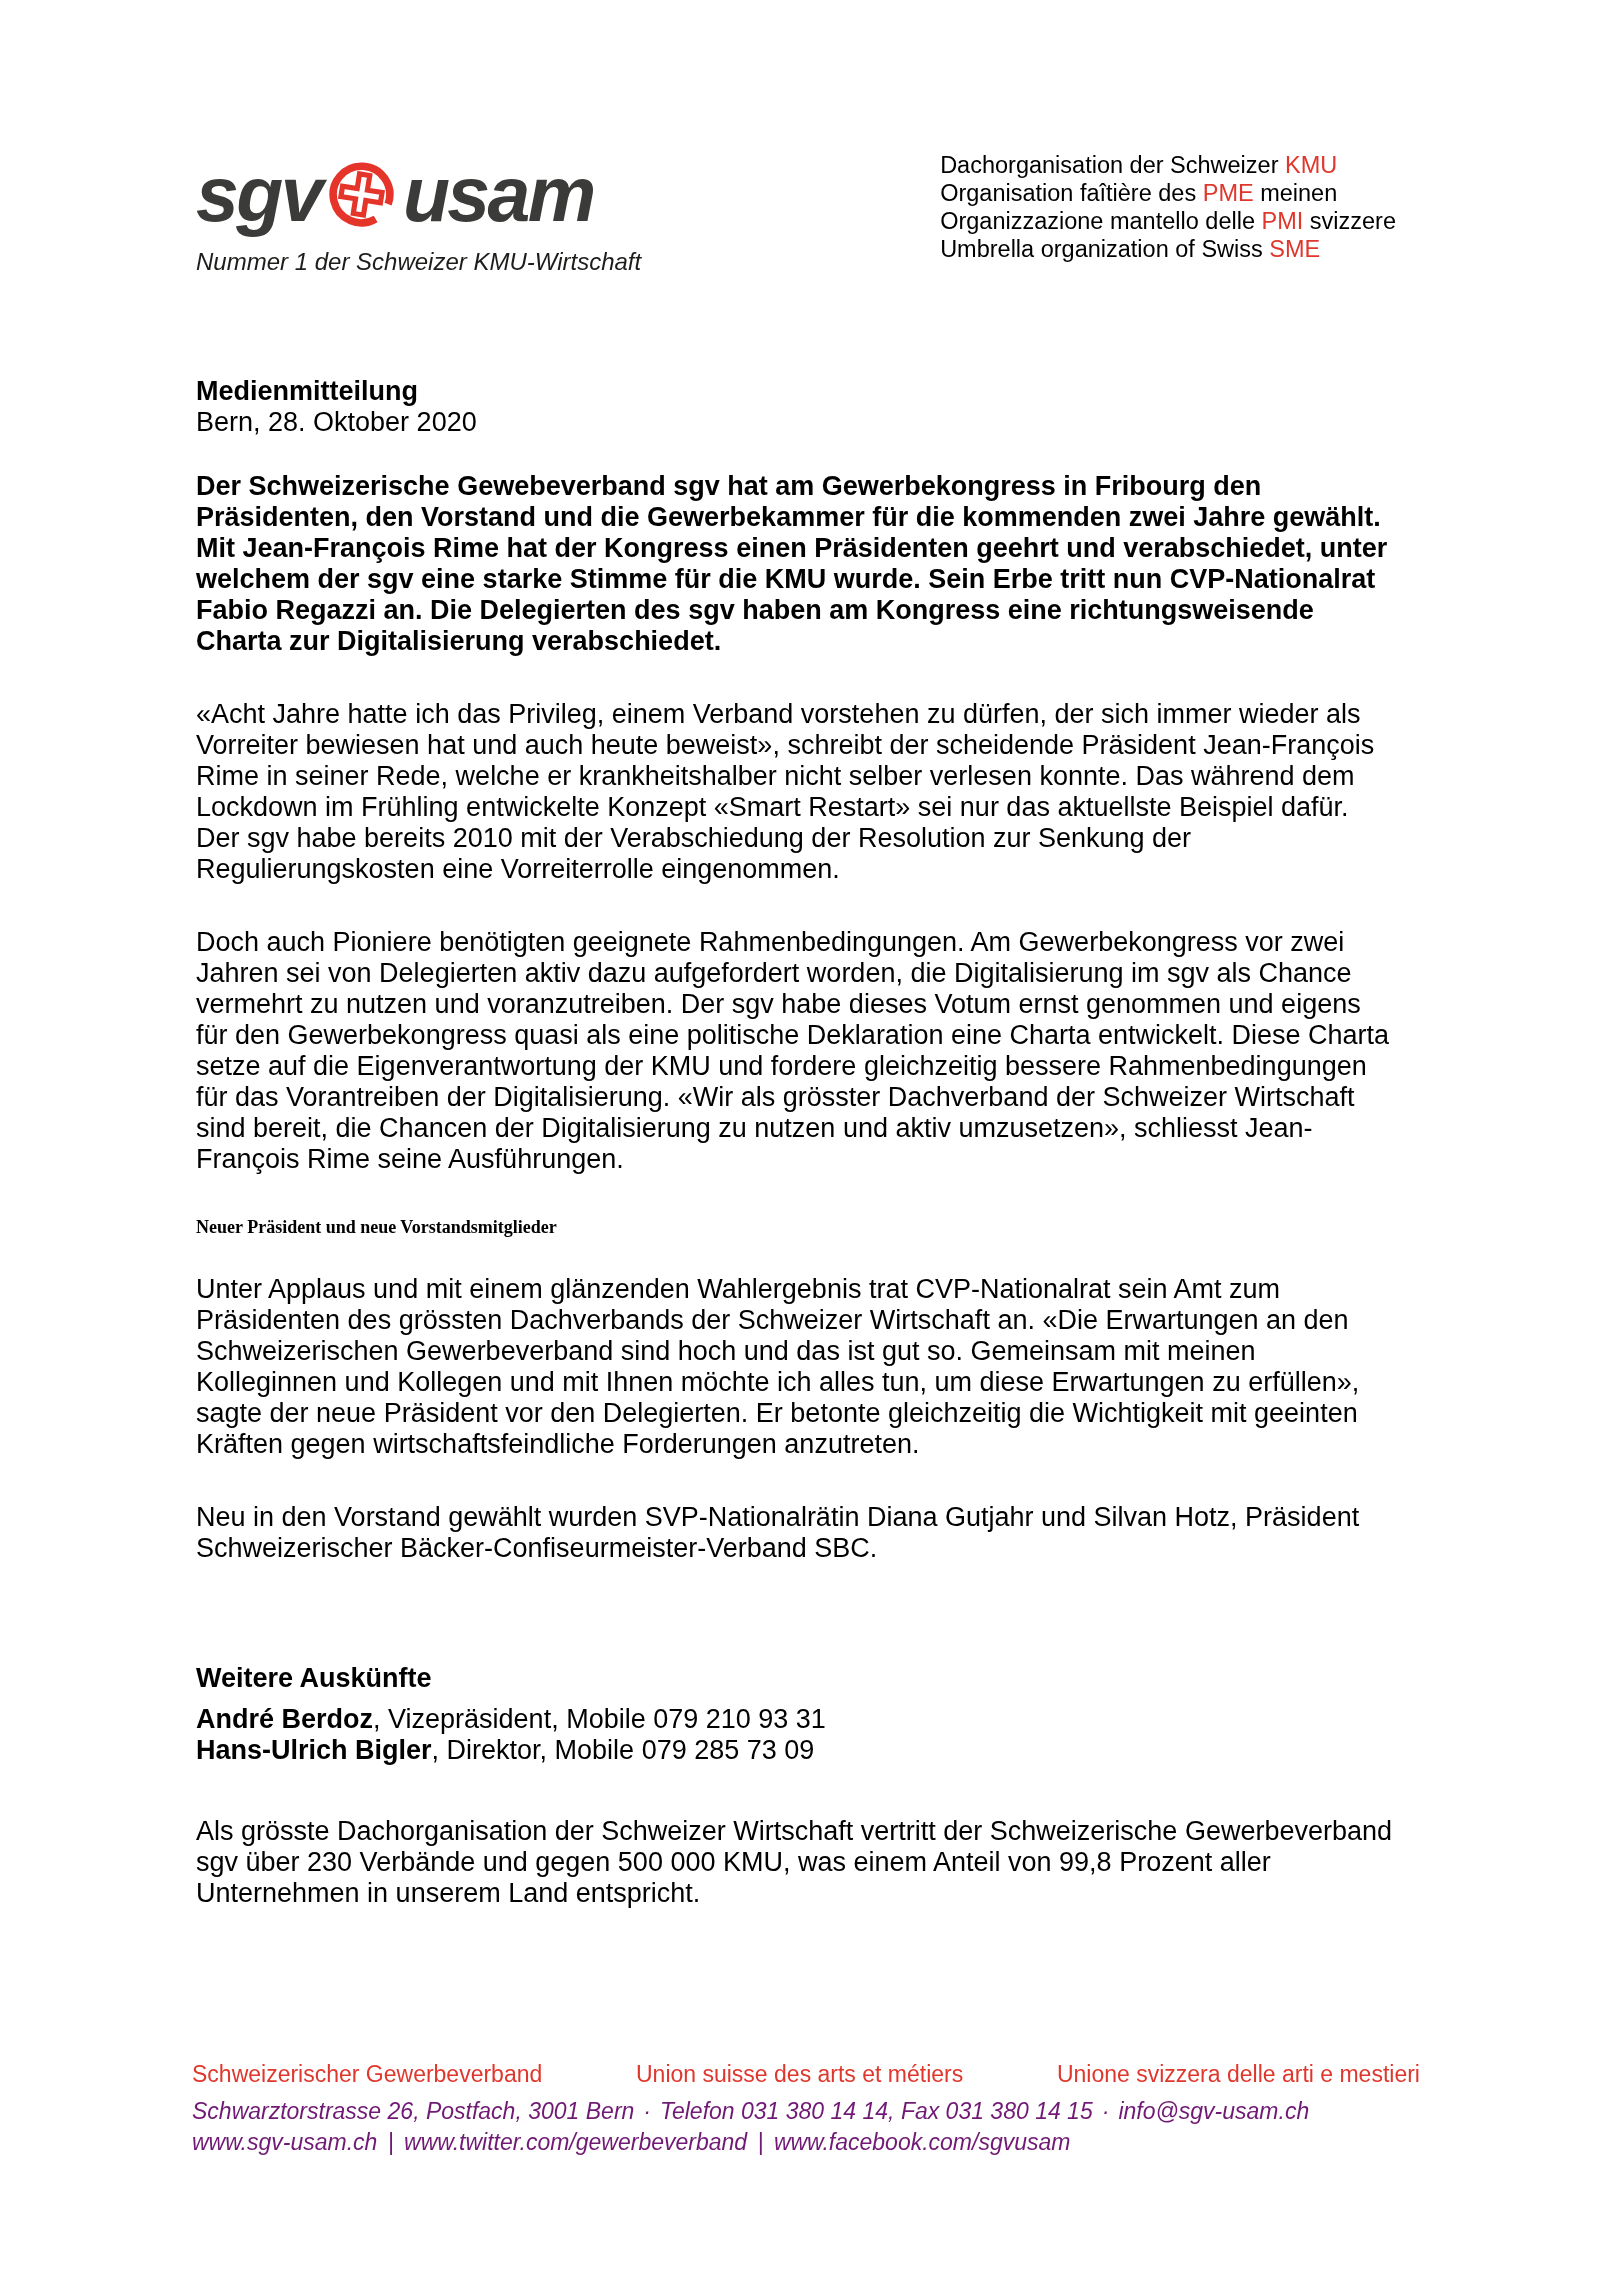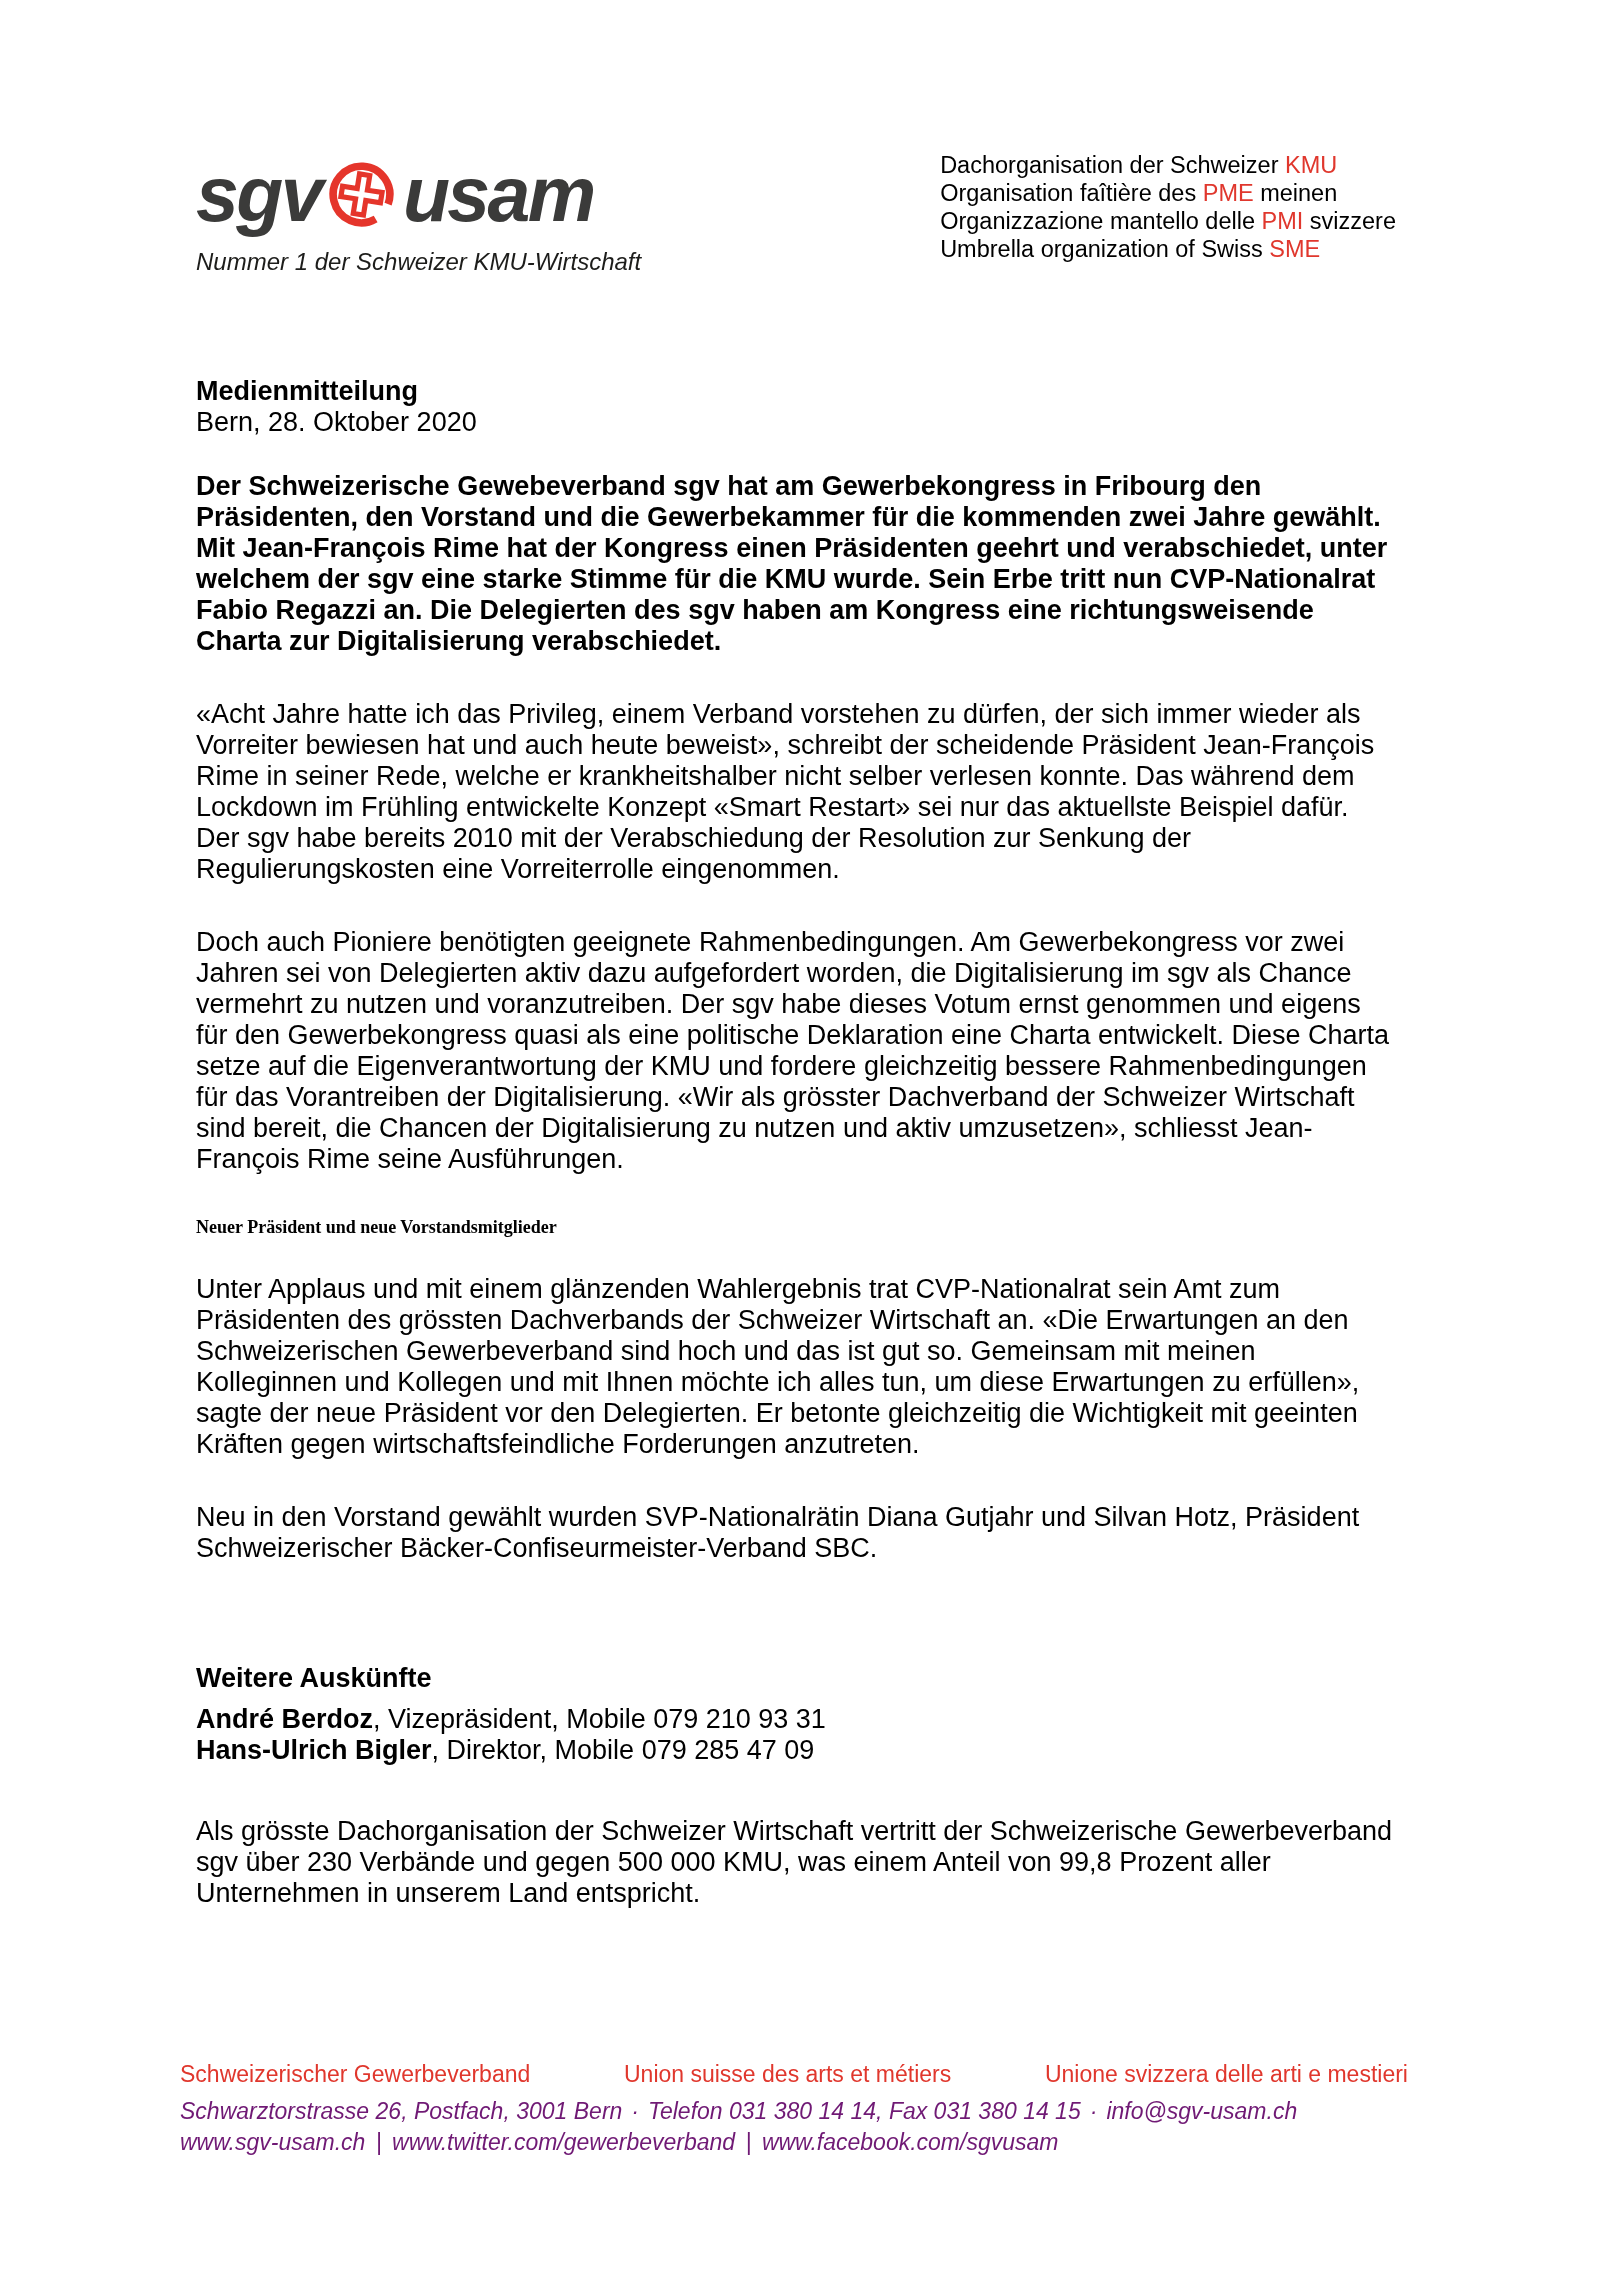--- a/index.html
+++ b/index.html
@@ -71,21 +71,21 @@
 
   .contacts { margin-top:99px; font-size:27px; line-height:31px; }
   .contacts-heading { font-weight:bold; }
   .contact-list { margin-top:10px; }
   .b { font-weight:bold; }
   .boilerplate { margin-top:50px; }
 
   
   .footer {
     position:absolute;
-    left:180px;
+    left:192px;
     width:1228px;
     top:2060px;
     font-size:23px;
     line-height:28px;
   }
   .footer-orgs {
     display:flex;
     justify-content:space-between;
     color:#e0372d;
   }
@@ -136,21 +136,21 @@
 
   <h2 class="subhead">Neuer Präsident und neue Vorstandsmitglieder</h2>
 
   <p class="para p3" lang="de">Unter Applaus und mit einem glänzenden Wahlergebnis trat CVP-Nationalrat sein Amt zum Präsidenten des grössten Dachverbands der Schweizer Wirtschaft an. «Die Erwartungen an den Schweizerischen Gewerbeverband sind hoch und das ist gut so. Gemeinsam mit meinen Kolleginnen und Kollegen und mit Ihnen möchte ich alles tun, um diese Erwartungen zu erfüllen», sagte der neue Präsident vor den Delegierten. Er betonte gleichzeitig die Wichtigkeit mit geeinten Kräften gegen wirtschaftsfeindliche Forderungen anzutreten.</p>
   <p class="para p4" lang="de">Neu in den Vorstand gewählt wurden SVP-Nationalrätin Diana Gutjahr und Silvan Hotz, Präsident Schweizerischer Bäcker-Confiseurmeister-Verband SBC.</p>
 
   <div class="contacts">
     <div class="contacts-heading">Weitere Auskünfte</div>
     <div class="contact-list">
       <div class="contact-line"><span class="b">André Berdoz</span><span>, Vizepräsident, Mobile 079 210 93 31</span></div>
-      <div class="contact-line"><span class="b">Hans-Ulrich Bigler</span><span>, Direktor, Mobile 079 285 47 09</span></div>
+      <div class="contact-line"><span class="b">Hans-Ulrich Bigler</span><span>, Direktor, Mobile 079 285 73 09</span></div>
     </div>
   </div>
 
   <p class="para boilerplate" lang="de">Als grösste Dachorganisation der Schweizer Wirtschaft vertritt der Schweizerische Gewerbeverband sgv über 230 Verbände und gegen 500 000 KMU, was einem Anteil von 99,8 Prozent aller Unternehmen in unserem Land entspricht.</p>
 
   <div class="footer">
     <div class="footer-orgs">
       <span>Schweizerischer Gewerbeverband</span>
       <span>Union suisse des arts et métiers</span>
       <span>Unione svizzera delle arti e mestieri</span>

